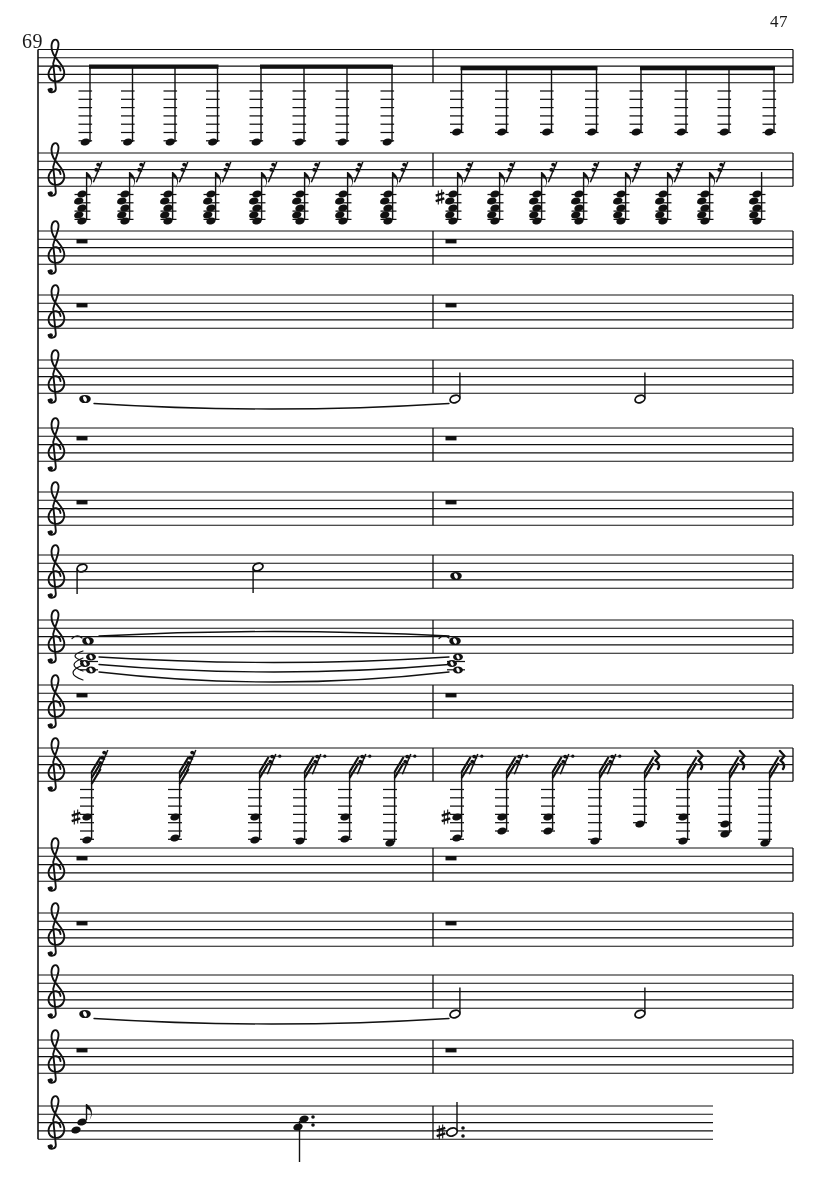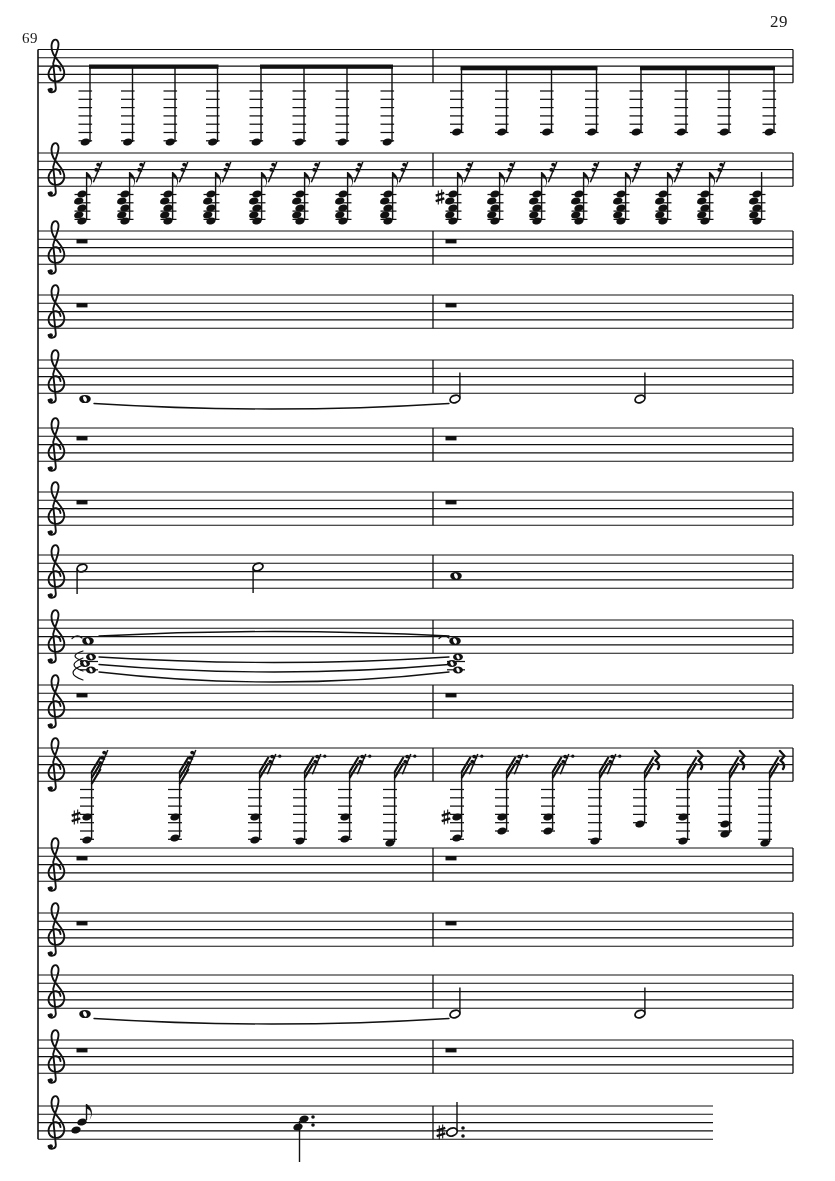--- a/index.html
+++ b/index.html
@@ -1,30 +1,30 @@
 <!DOCTYPE html>
 <html><head>
 <meta charset="utf-8">
 <style>
   html,body{margin:0;padding:0;background:#e8e8e8;}
   .page{
     position:relative;width:835px;height:1181px;background:#ffffff;
     font-family:"Liberation Serif","DejaVu Serif",serif;color:#1a1a1a;
     margin:0 auto;overflow:hidden;
   }
-  .mnum{position:absolute;left:22px;top:30px;font-size:15px;letter-spacing:0.5px;}
+  .mnum{position:absolute;left:22px;top:30px;font-size:20px;letter-spacing:0.5px;}
   .pnum{position:absolute;left:770px;top:12px;font-size:17px;letter-spacing:0.5px;}
   svg{position:absolute;left:0;top:0;}
 </style>
 </head>
 <body>
 
 <div class="page">
   <div class="mnum">69</div>
-  <div class="pnum">29</div>
+  <div class="pnum">47</div>
   <svg id="score" width="835" height="1181" viewBox="0 0 835 1181" xmlns="http://www.w3.org/2000/svg">
       <line x1="38" y1="49.5" x2="38" y2="1139.2" stroke="#111111" stroke-width="1.6" stroke-linecap="butt"></line>
       <g>
         <line x1="38" y1="49.5" x2="793" y2="49.5" stroke="#111111" stroke-width="1.1" stroke-linecap="butt"></line>
         <line x1="38" y1="57.8" x2="793" y2="57.8" stroke="#111111" stroke-width="1.1" stroke-linecap="butt"></line>
         <line x1="38" y1="66.1" x2="793" y2="66.1" stroke="#111111" stroke-width="1.1" stroke-linecap="butt"></line>
         <line x1="38" y1="74.4" x2="793" y2="74.4" stroke="#111111" stroke-width="1.1" stroke-linecap="butt"></line>
         <line x1="38" y1="82.7" x2="793" y2="82.7" stroke="#111111" stroke-width="1.1" stroke-linecap="butt"></line>
         <line x1="433" y1="49.5" x2="433" y2="82.7" stroke="#111111" stroke-width="1.3" stroke-linecap="butt"></line>
         <line x1="793" y1="49.5" x2="793" y2="82.7" stroke="#111111" stroke-width="1.3" stroke-linecap="butt"></line>

